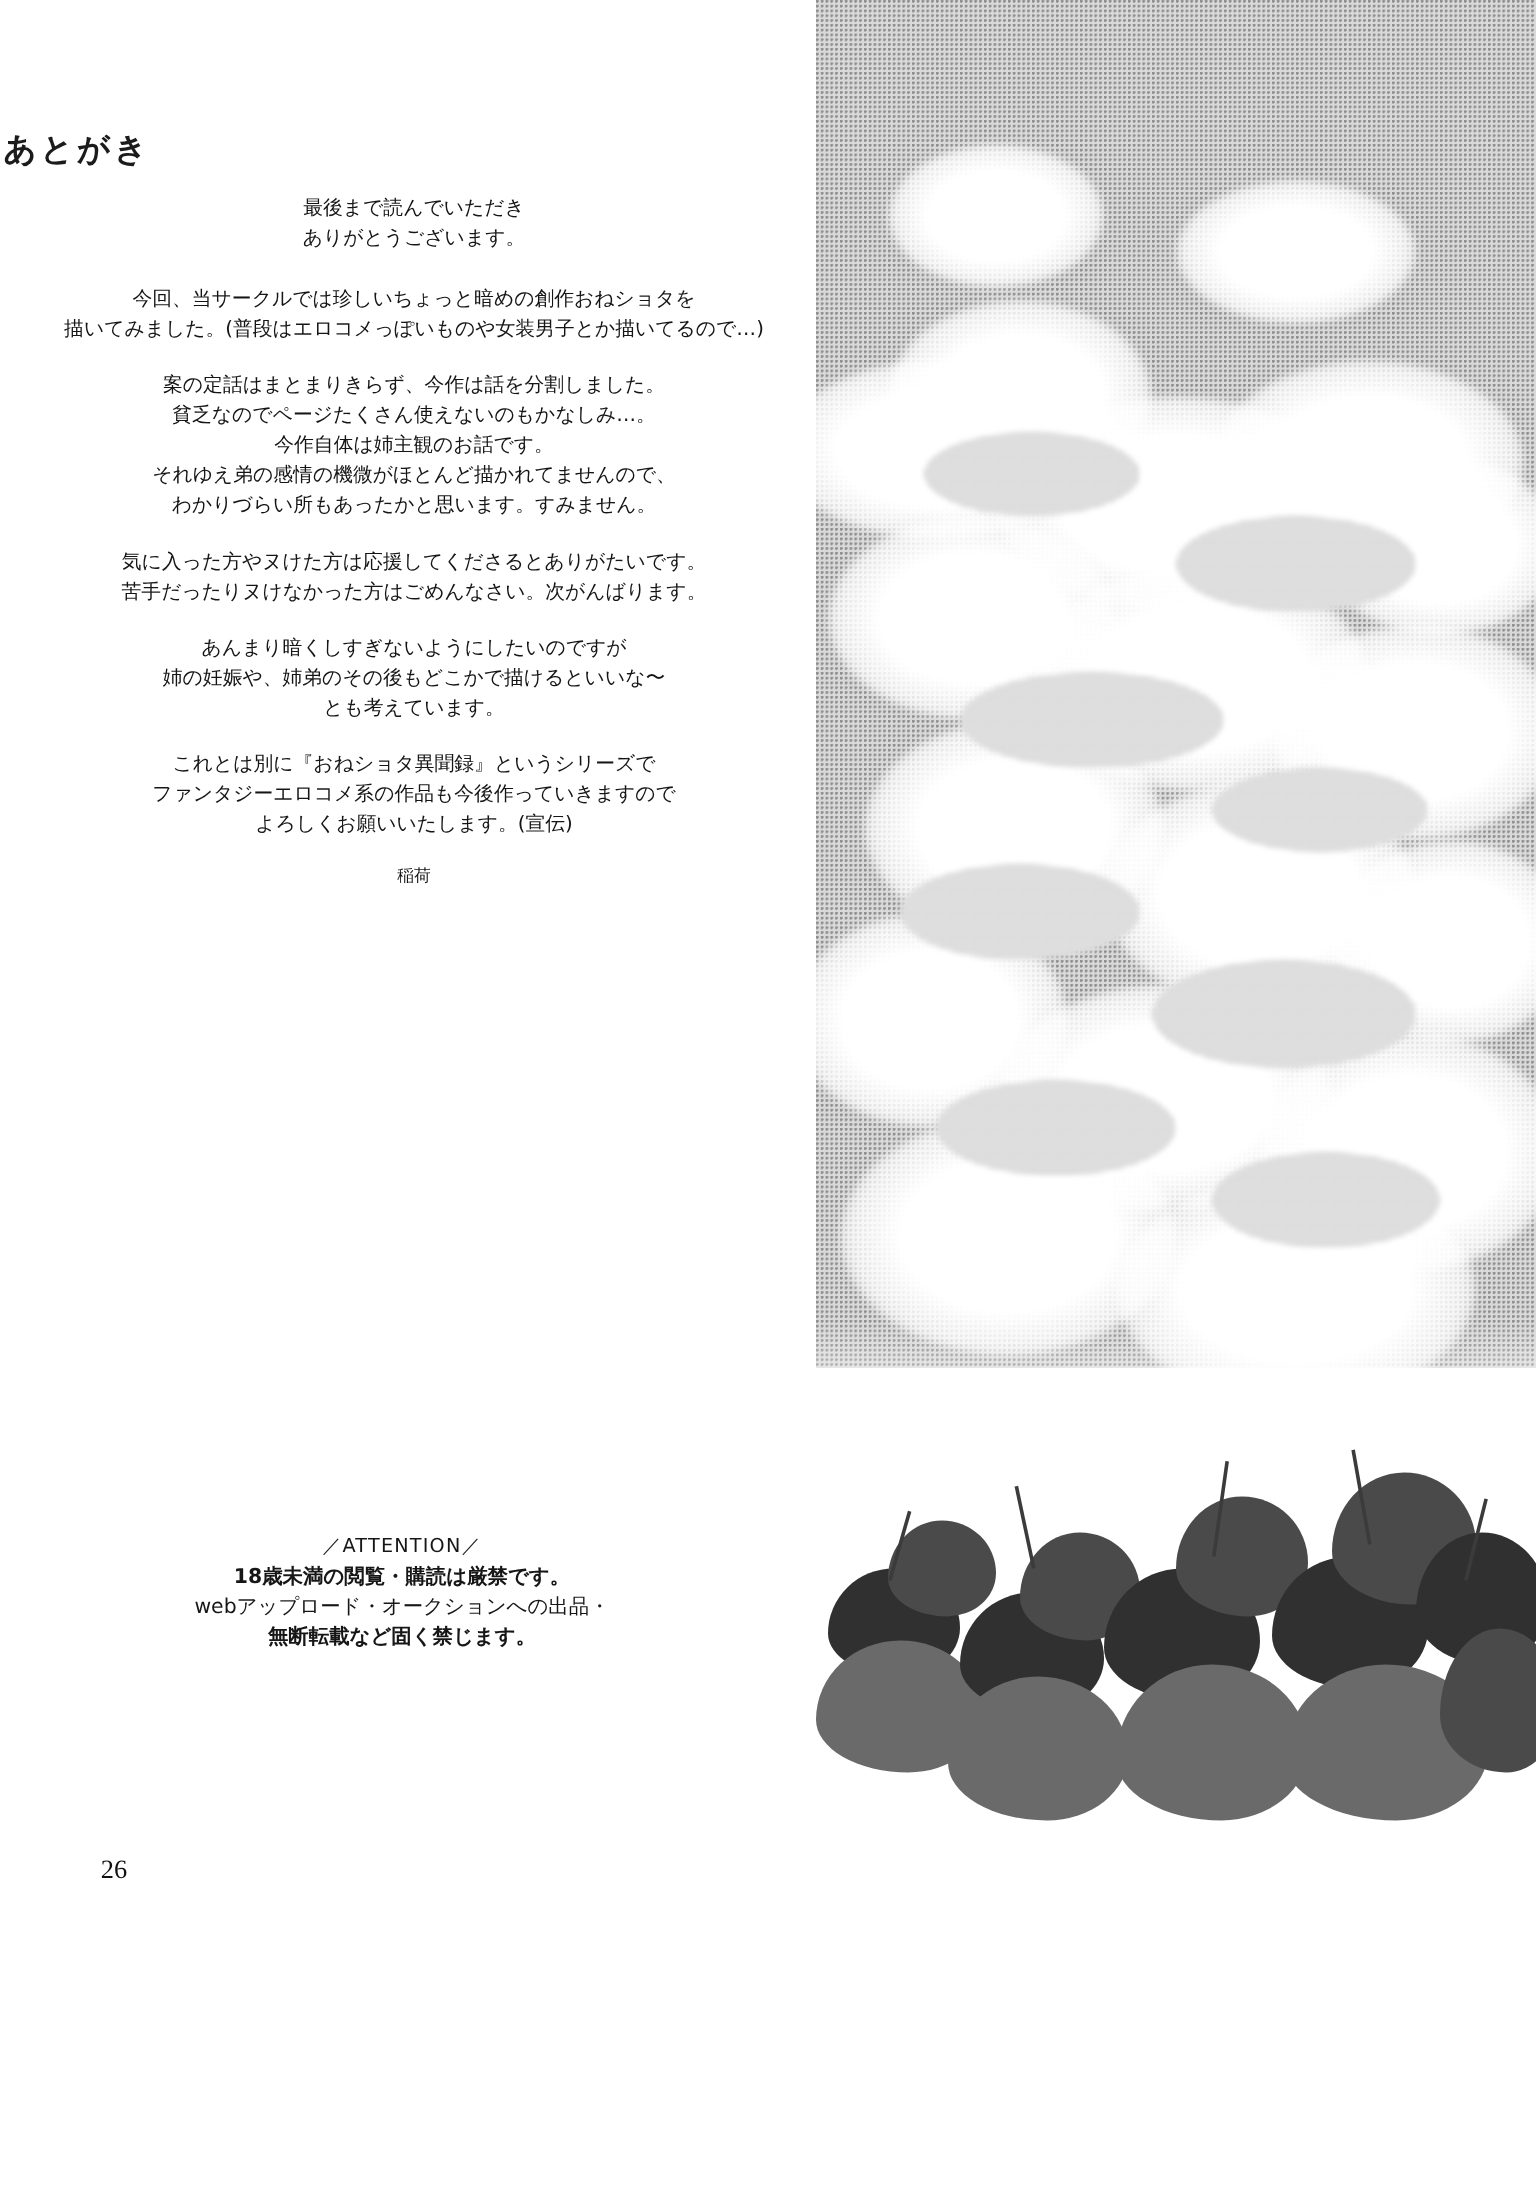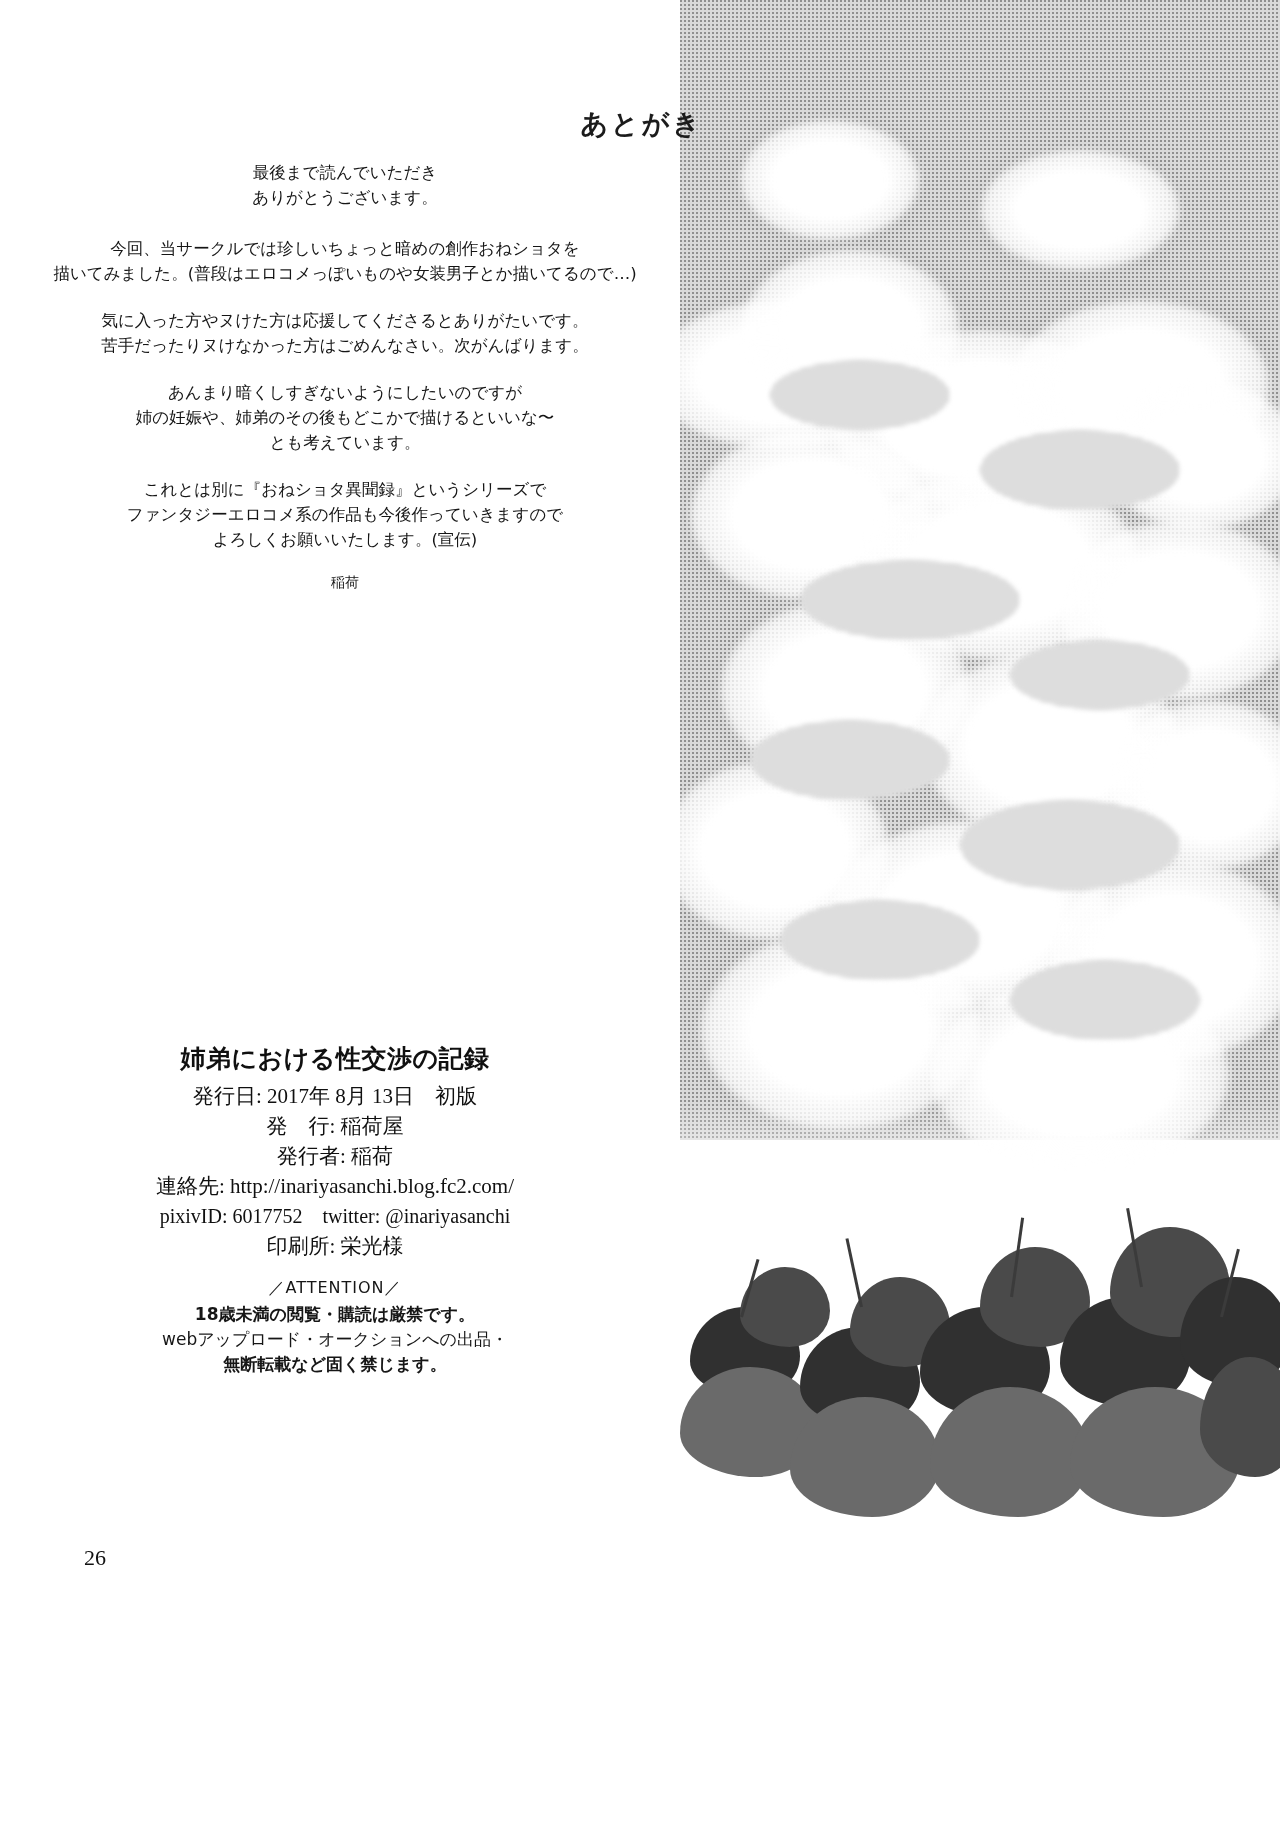--- a/index.html
+++ b/index.html
@@ -92,22 +92,22 @@
   
   #text-col {
     position: absolute;
     left: 0; top: 0;
     width: 690px;
     height: 1827px;
   }
   .afterword-title {
     position: absolute;
     top: 106px;
-    left: 10px; width: 690px;
-    text-align: right;
+    left: 0; width: 690px;
+    text-align: left;
     font-family: "DejaVu Sans", sans-serif;
     font-weight: bold;
     font-size: 27px;
     letter-spacing: 3px;
     color: #1b1b1b;
     transform: translateX(3px);
   }
   .afterword-body {
     position: absolute;
     top: 160px;
@@ -254,40 +254,36 @@
 
   <div id="text-col">
 
     <div class="afterword-title">あとがき</div>
 
     <div class="afterword-body">
       <p class="para lead">最後まで読んでいただき
 ありがとうございます。</p>
       <p class="para">今回、当サークルでは珍しいちょっと暗めの創作おねショタを
 描いてみました。(普段はエロコメっぽいものや女装男子とか描いてるので…)</p>
+      <p class="para">案の定話はまとまりきらず、今作は話を分割しました。
+貧乏なのでページたくさん使えないのもかなしみ…。
+今作自体は姉主観のお話です。
+それゆえ弟の感情の機微がほとんど描かれてませんので、
+わかりづらい所もあったかと思います。すみません。</p>
       <p class="para">気に入った方やヌけた方は応援してくださるとありがたいです。
 苦手だったりヌけなかった方はごめんなさい。次がんばります。</p>
       <p class="para">あんまり暗くしすぎないようにしたいのですが
 姉の妊娠や、姉弟のその後もどこかで描けるといいな〜
 とも考えています。</p>
       <p class="para">これとは別に『おねショタ異聞録』というシリーズで
 ファンタジーエロコメ系の作品も今後作っていきますので
 よろしくお願いいたします。(宣伝)</p>
       <div class="signature">稲荷</div>
     </div>
 
-    <div class="colophon">
-      <div class="colophon-title">姉弟における性交渉の記録</div>
-      <div class="colophon-line">発行日: 2017年 8月 13日　初版</div>
-      <div class="colophon-line">発　行: 稲荷屋</div>
-      <div class="colophon-line">発行者: 稲荷</div>
-      <div class="colophon-line">連絡先: http://inariyasanchi.blog.fc2.com/</div>
-      <div class="colophon-line small">pixivID: 6017752　twitter: @inariyasanchi</div>
-      <div class="colophon-line">印刷所: 栄光様</div>
-    </div>
 
     <div class="attention">
       <div class="attention-head">／ATTENTION／</div>
       <div class="attention-line">18歳未満の閲覧・購読は厳禁です。</div>
       <div class="attention-line thin">webアップロード・オークションへの出品・</div>
       <div class="attention-line">無断転載など固く禁じます。</div>
     </div>
 
     <div class="page-number">26</div>
   </div>

